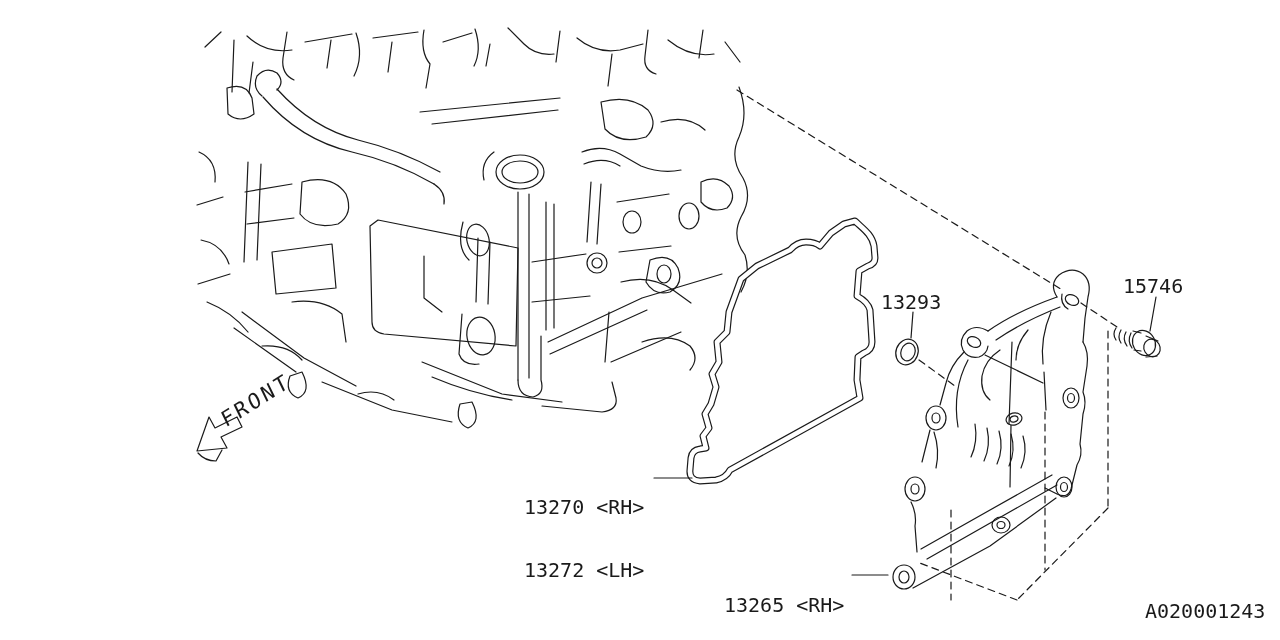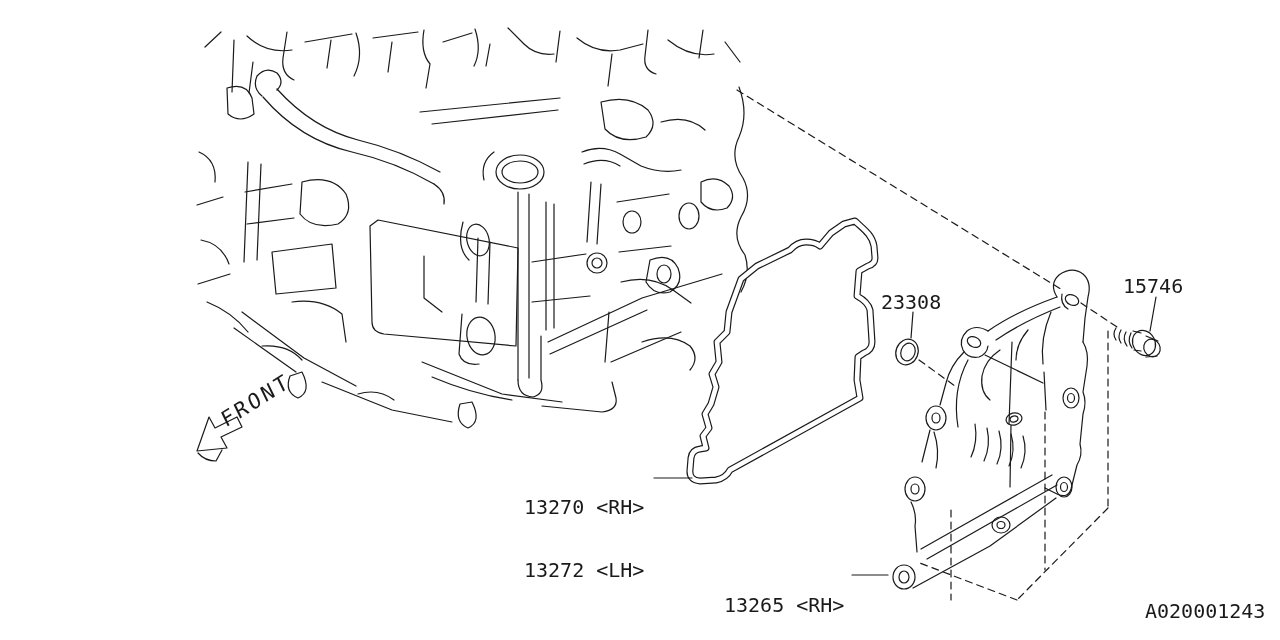--- a/index.html
+++ b/index.html
@@ -211,21 +211,21 @@
       <path d="M913,312 L911,338"></path>
       <path d="M1156,297 L1150,331"></path>
     </g>
 
     <g>
       <path d="M197,451 L209,417 L215,428 L237,417 L242,427 L221,437 L227,448 Z"></path>
       <path d="M198,453 Q205,461 216,461 L222,450"></path>
     </g>
   </svg>
 
-  <div class="plabel link" id="lbl-seal" style="left:881px;top:292px;">23308</div>
+  <div class="plabel link" id="lbl-seal" style="left:881px;top:292px;">13293</div>
 
   <div class="plabel link" id="lbl-bolt" style="left:1123px;top:276px;">15746</div>
 
   <div class="plabel" style="left:524px;top:455px;">
     <div>13270 &lt;RH&gt;</div>
     <div>13272 &lt;LH&gt;</div>
   </div>
 
   <div class="plabel" style="left:724px;top:553px;">
     <div>13265 &lt;RH&gt;</div>

